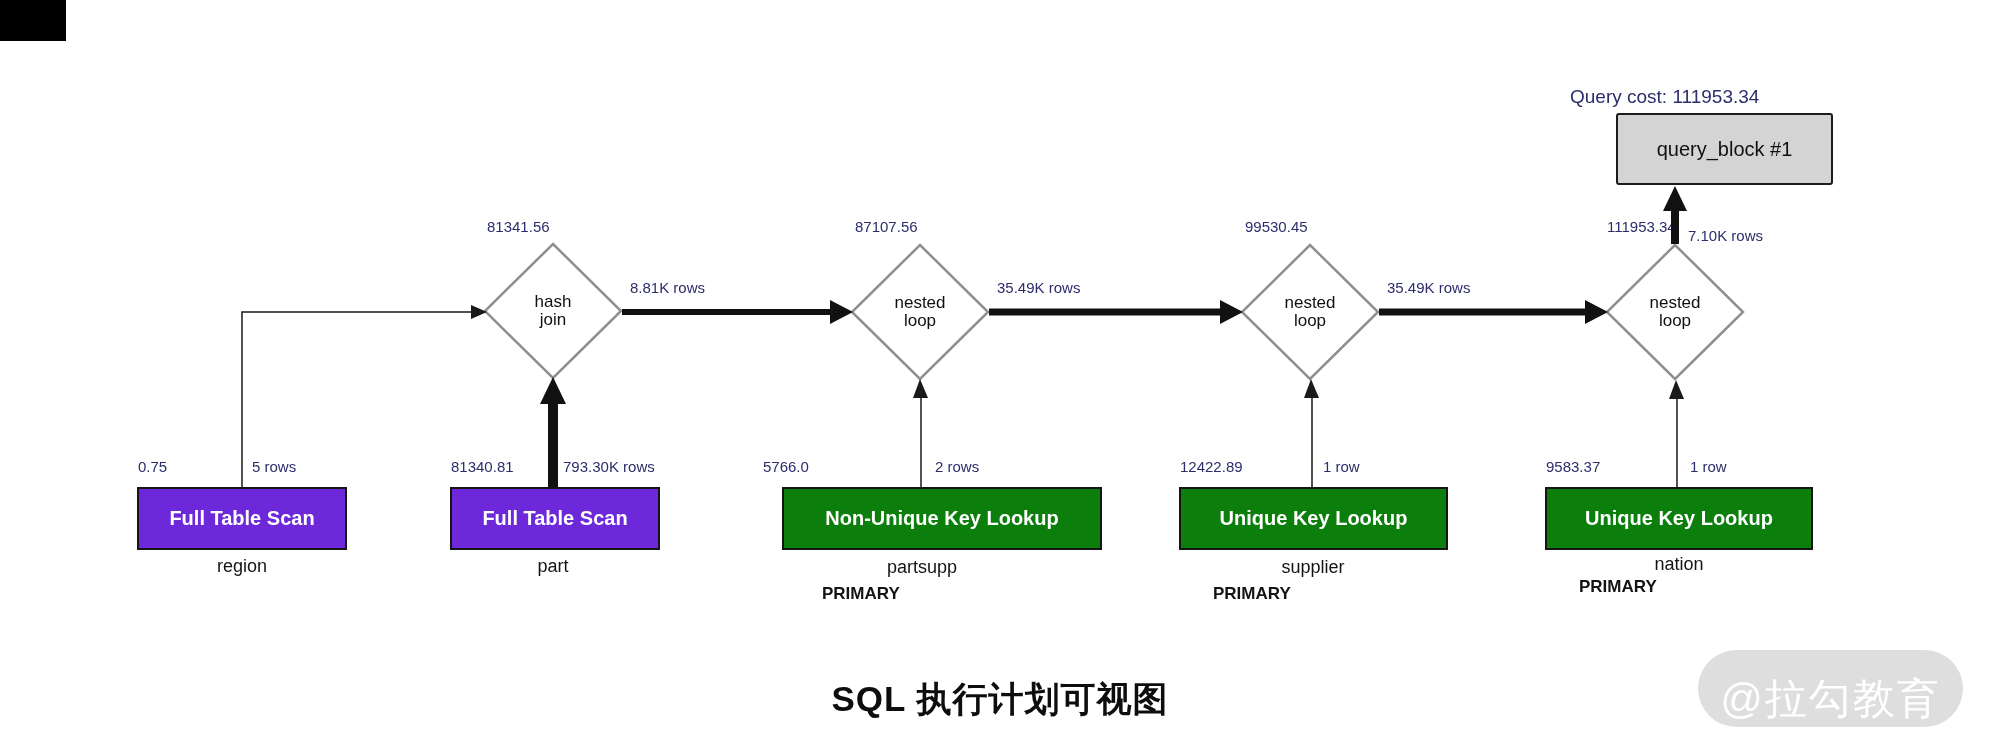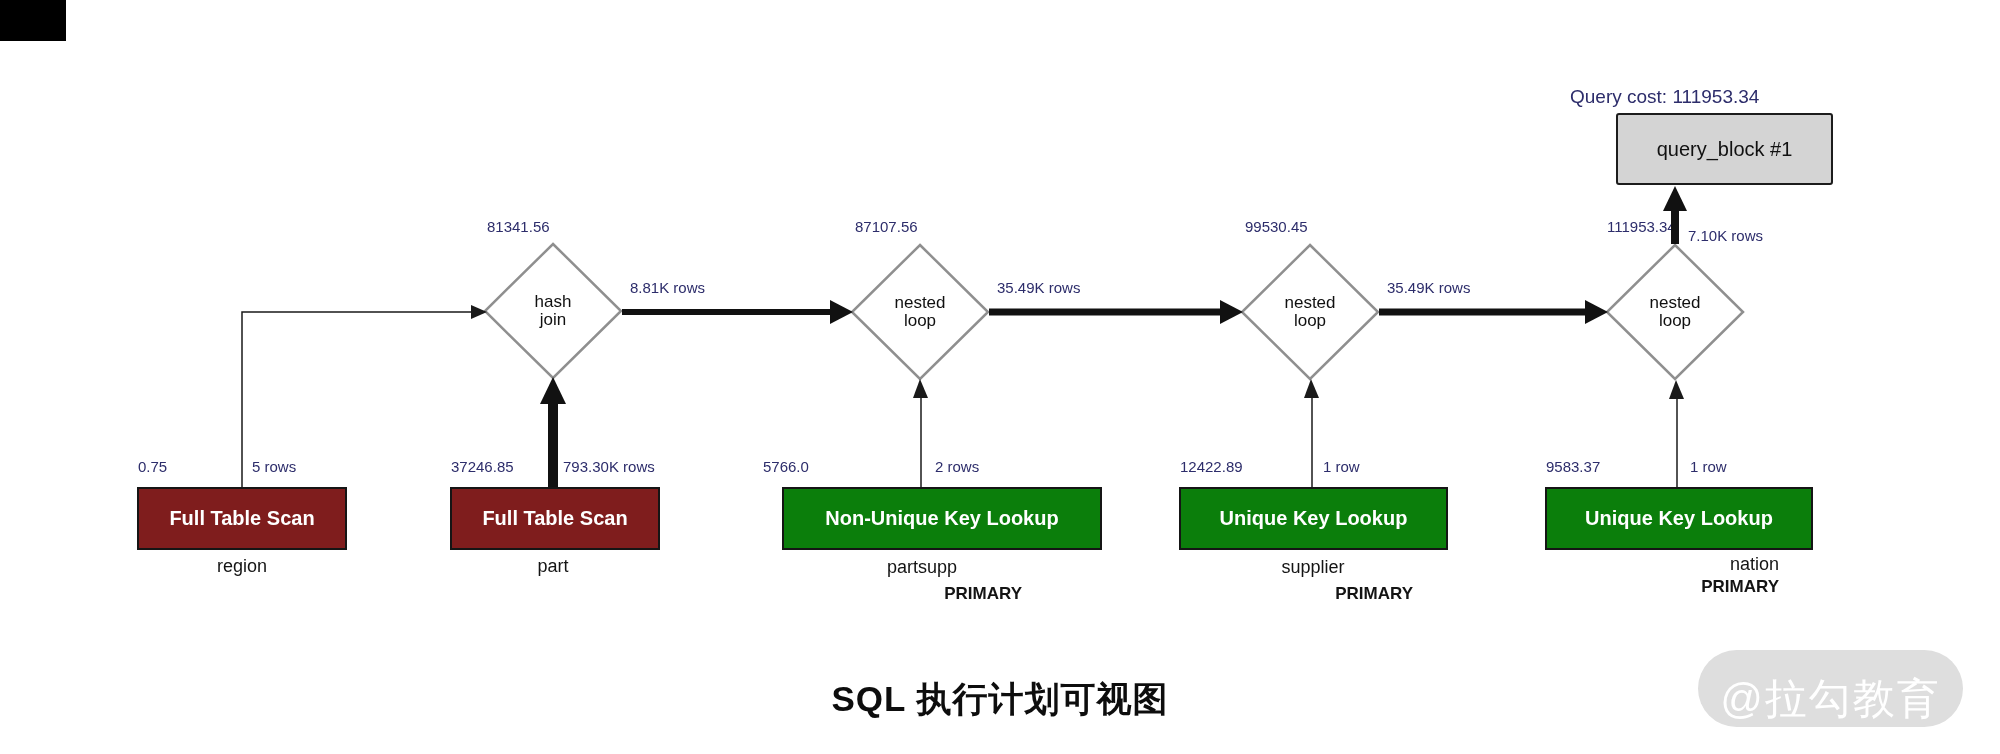--- a/index.html
+++ b/index.html
@@ -12,24 +12,24 @@
   .qcost{color:#2d2d6b;font-size:19px;}
   .under{z-index:1;}
   .qb-box{position:absolute;left:1616px;top:113px;width:217px;height:72px;background:#d4d4d4;
           border:2px solid #1c1c1c;border-radius:3px;z-index:3;display:flex;align-items:center;
           justify-content:center;font-size:20px;color:#111;box-sizing:border-box;}
   .diamond-label{position:absolute;z-index:3;width:136px;text-align:center;font-size:17px;
           line-height:1.08;color:#101010;white-space:pre-line;}
   .t-box{position:absolute;top:487px;height:63px;z-index:3;border:2px solid #151515;
           box-sizing:border-box;display:flex;align-items:center;justify-content:center;
           color:#fff;font-weight:bold;font-size:20px;white-space:nowrap;}
-  .t-red{background:#7f1d1d;}
+  .t-red{background:#6d28d9;}
   .t-green{background:#0b7e0b;}
   .tname{position:absolute;z-index:3;width:200px;text-align:center;font-size:18px;color:#141414;}
-  .tindex{position:absolute;z-index:3;width:200px;text-align:right;font-size:17px;
+  .tindex{position:absolute;z-index:3;width:200px;text-align:left;font-size:17px;
           font-weight:bold;color:#141414;}
   .caption{position:absolute;left:750px;top:676px;width:500px;z-index:3;text-align:center;
           font-size:35px;font-weight:bold;color:#0d0d0d;letter-spacing:1px;}
   .watermark{position:absolute;left:1698px;top:650px;width:265px;height:77px;z-index:4;
           background:#dedede;border-radius:40px;display:flex;align-items:flex-end;justify-content:center;
           color:#ffffff;font-size:42px;letter-spacing:2px;}
 </style>
 </head>
 <body>
 
@@ -89,21 +89,21 @@
   <div class="diamond-label" style="left:1607px;top:294px;">nested
 loop</div>
 
   <div class="lbl num" style="left:630px;top:279px;">8.81K rows</div>
   <div class="lbl num" style="left:997px;top:279px;">35.49K rows</div>
   <div class="lbl num" style="left:1387px;top:279px;">35.49K rows</div>
   <div class="lbl num" style="left:1688px;top:227px;">7.10K rows</div>
 
   <div class="lbl num" style="left:138px;top:458px;">0.75</div>
   <div class="lbl num" style="left:252px;top:458px;">5 rows</div>
-  <div class="lbl num" style="left:451px;top:458px;">37246.85</div>
+  <div class="lbl num" style="left:451px;top:458px;">81340.81</div>
   <div class="lbl num" style="left:563px;top:458px;">793.30K rows</div>
   <div class="lbl num" style="left:763px;top:458px;">5766.0</div>
   <div class="lbl num" style="left:935px;top:458px;">2 rows</div>
   <div class="lbl num" style="left:1180px;top:458px;">12422.89</div>
   <div class="lbl num" style="left:1323px;top:458px;">1 row</div>
   <div class="lbl num" style="left:1546px;top:458px;">9583.37</div>
   <div class="lbl num" style="left:1690px;top:458px;">1 row</div>
 
   <div class="t-box t-red" style="left:137px;width:210px;">
     <span>Full Table Scan</span>
@@ -120,21 +120,21 @@
   <div class="t-box t-green" style="left:1545px;width:268px;">
     <span>Unique Key Lookup</span>
   </div>
 
   <div class="tname" style="left:142px;top:556px;">region</div>
   <div class="tname" style="left:453px;top:556px;">part</div>
   <div class="tname" style="left:822px;top:557px;">partsupp</div>
   <div class="tindex" style="left:822px;top:584px;">PRIMARY</div>
   <div class="tname" style="left:1213px;top:557px;">supplier</div>
   <div class="tindex" style="left:1213px;top:584px;">PRIMARY</div>
-  <div class="tname" style="left:1579px;top:554px;text-align:right;">nation</div>
+  <div class="tname" style="left:1579px;top:554px;">nation</div>
   <div class="tindex" style="left:1579px;top:577px;">PRIMARY</div>
 
   <div class="caption">SQL 执行计划可视图</div>
   <div class="watermark">
     <span>@拉勾教育</span>
   </div>
 
 </div>
 
 </body></html>

